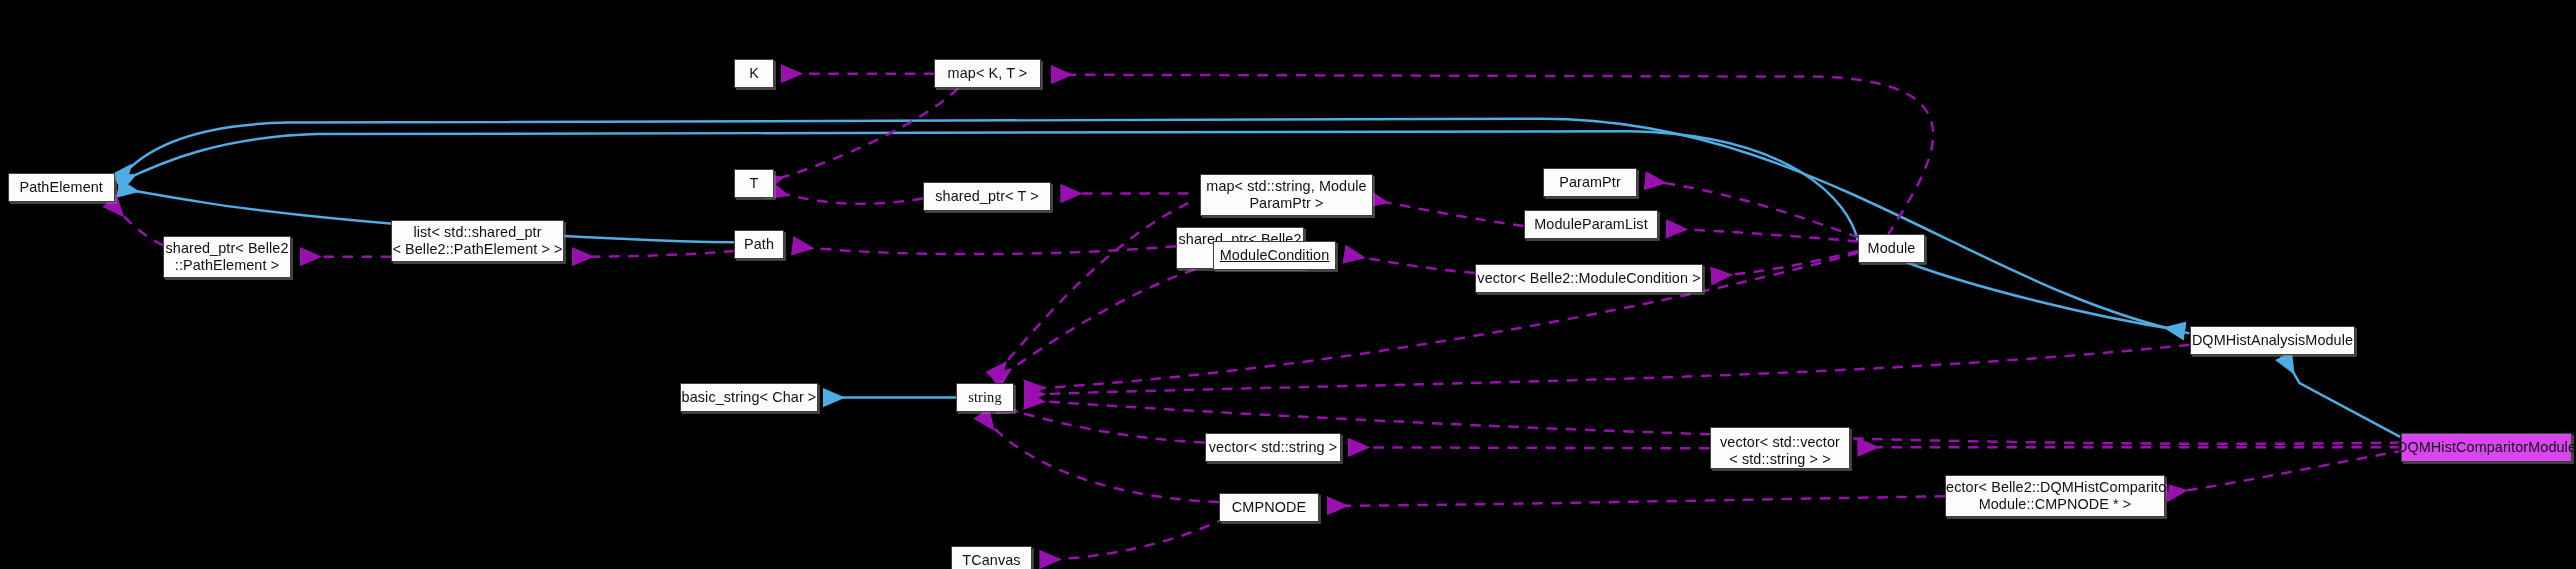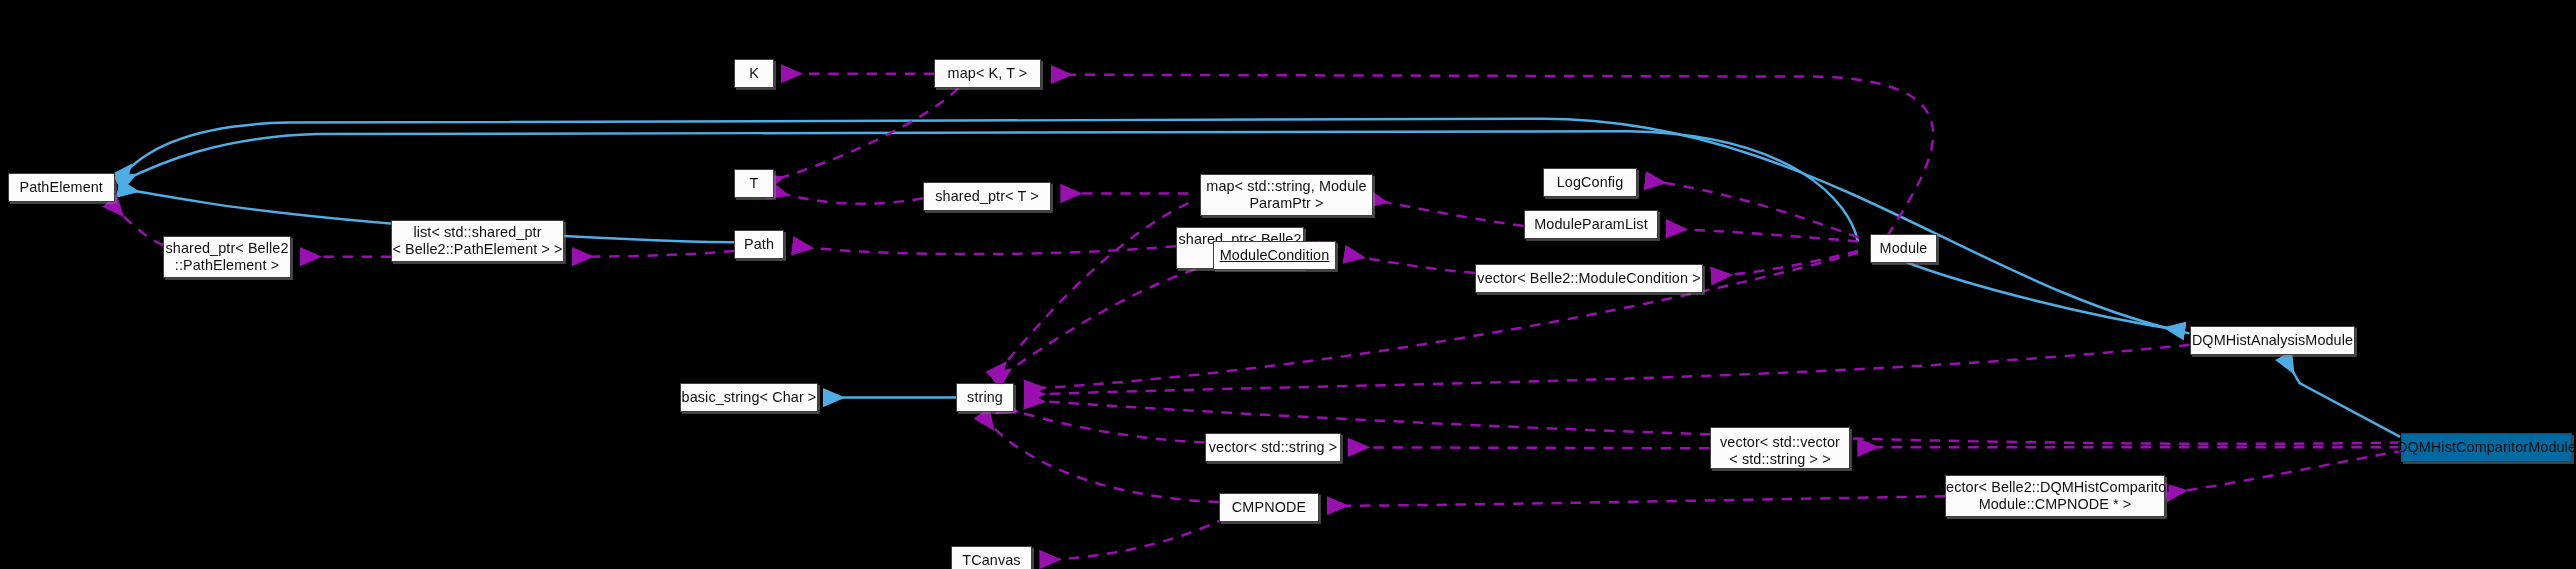--- a/index.html
+++ b/index.html
@@ -34,21 +34,21 @@
     justify-content: center;
     text-align: center;
     font-size: 14.4px;
     line-height: 1.18;
     white-space: pre;
     letter-spacing: 0.1px;
     box-shadow: 1.9px 1.9px 0 rgba(130,130,130,0.55);
     cursor: pointer;
   }
   .node.focus {
-    background: #0369a1;
+    background: #d946ef;
   }
   .node .lbl { display: block; }
 </style>
 </head>
 <body>
 
 <div id="diagram-root">
 
   <svg class="edge-layer" viewBox="0 0 2688 594">
     <defs>
@@ -134,34 +134,34 @@
   </svg>
 
   <div>
       <div class="node" style="left: 7.7px; top: 173px; width: 107px; height: 29px;"><span class="lbl">PathElement</span></div>
       <div class="node" style="left: 734px; top: 59px; width: 40px; height: 29px;"><span class="lbl">K</span></div>
       <div class="node" style="left: 934px; top: 59px; width: 107px; height: 29px;"><span class="lbl">map&lt; K, T &gt;</span></div>
       <div class="node" style="left: 734px; top: 169px; width: 40px; height: 29px;"><span class="lbl">T</span></div>
       <div class="node" style="left: 923px; top: 182px; width: 128px; height: 29px;"><span class="lbl">shared_ptr&lt; T &gt;</span></div>
       <div class="node" style="left: 1188px; top: 174px; width: 173px; height: 42px; margin-left: 12px;"><span class="lbl">map&lt; std::string, Module
 ParamPtr &gt;</span></div>
-      <div class="node" style="left: 1543px; top: 168px; width: 94px; height: 29px;"><span class="lbl">LogConfig</span></div>
+      <div class="node" style="left: 1543px; top: 168px; width: 94px; height: 29px;"><span class="lbl">ParamPtr</span></div>
       <div class="node" style="left: 1524px; top: 210px; width: 134px; height: 29px;"><span class="lbl">ModuleParamList</span></div>
-      <div class="node" style="left: 1858px; top: 234px; width: 67px; height: 29px; margin-left: 12px;"><span class="lbl">Module</span></div>
+      <div class="node" style="left: 1858px; top: 234px; width: 67px; height: 29px;"><span class="lbl">Module</span></div>
       <div class="node" style="left: 734px; top: 230px; width: 50px; height: 29px;"><span class="lbl">Path</span></div>
       <div class="node" style="left: 1176px; top: 227px; width: 128px; height: 42px;"><span class="lbl">shared_ptr&lt; Belle2
 ::Path &gt;</span></div>
       <div class="node" style="left: 1213px; top: 241px; width: 123px; height: 29px; text-decoration: underline;"><span class="lbl">ModuleCondition</span></div>
       <div class="node" style="left: 1475px; top: 264px; width: 228px; height: 29px;"><span class="lbl">vector&lt; Belle2::ModuleCondition &gt;</span></div>
       <div class="node" style="left: 163px; top: 236px; width: 128px; height: 42px;"><span class="lbl">shared_ptr&lt; Belle2
 ::PathElement &gt;</span></div>
       <div class="node" style="left: 391px; top: 220px; width: 173px; height: 42px;"><span class="lbl">list&lt; std::shared_ptr
 &lt; Belle2::PathElement &gt; &gt;</span></div>
       <div class="node" style="left: 680px; top: 383px; width: 138px; height: 29px;"><span class="lbl">basic_string&lt; Char &gt;</span></div>
-      <div class="node" style="left: 956px; top: 383px; width: 58px; height: 29px;"><span class="lbl">string</span></div>
+      <div class="node" style="left: 956px; top: 383px; width: 58px; height: 29px; font-family: Liberation Serif, serif;"><span class="lbl">string</span></div>
       <div class="node" style="left: 1205px; top: 433px; width: 136px; height: 29px; text-align: center;"><span class="lbl">vector&lt; std::string &gt;</span></div>
       <div class="node" style="left: 1710px; top: 427px; width: 140px; height: 42px; align-items: flex-end;"><span class="lbl">vector&lt; std::vector
 &lt; std::string &gt; &gt;</span></div>
       <div class="node" style="left: 1219px; top: 493px; width: 100px; height: 29px;"><span class="lbl">CMPNODE</span></div>
       <div class="node" style="left: 951px; top: 546px; width: 81px; height: 29px;"><span class="lbl">TCanvas</span></div>
       <div class="node" style="left: 1945px; top: 475px; width: 220px; height: 42px;"><span class="lbl">vector&lt; Belle2::DQMHistComparitor
 Module::CMPNODE * &gt;</span></div>
       <div class="node" style="left: 2190px; top: 326px; width: 165px; height: 29px;"><span class="lbl">DQMHistAnalysisModule</span></div>
       <div class="node focus" style="left: 2401px; top: 433px; width: 171px; height: 29px;"><span class="lbl">DQMHistComparitorModule</span></div>
     </div>

